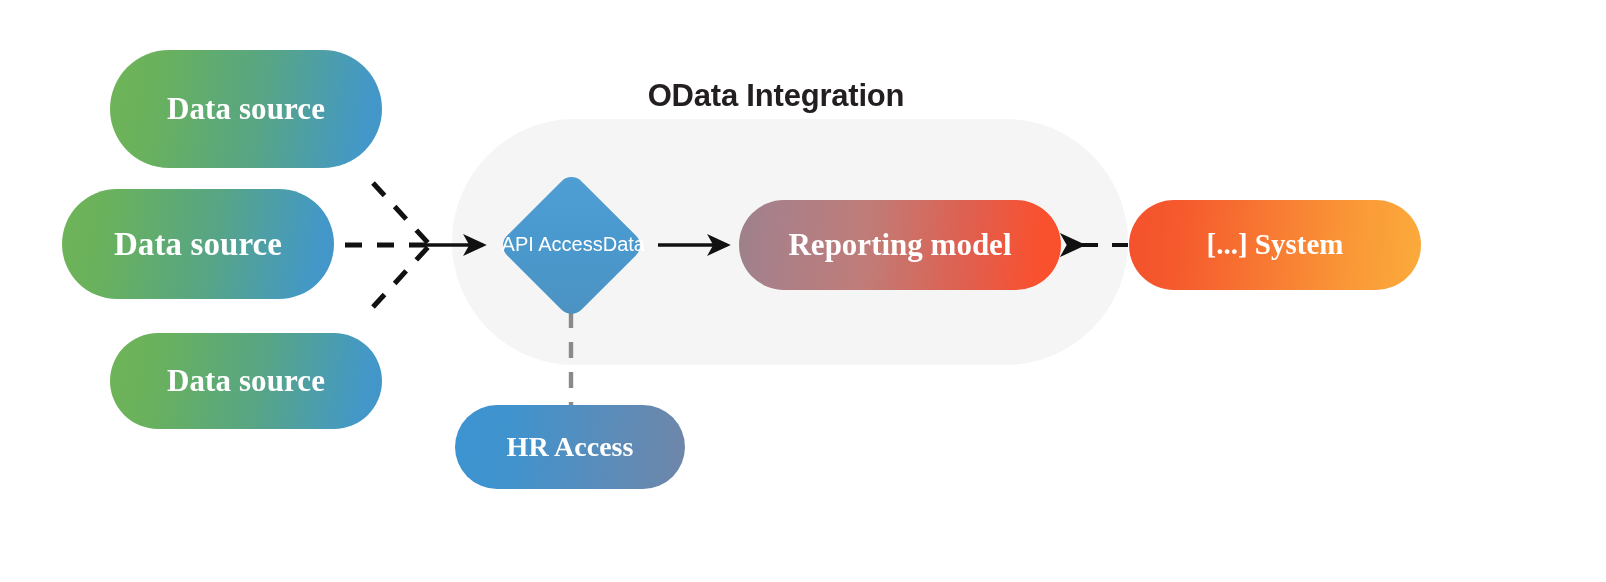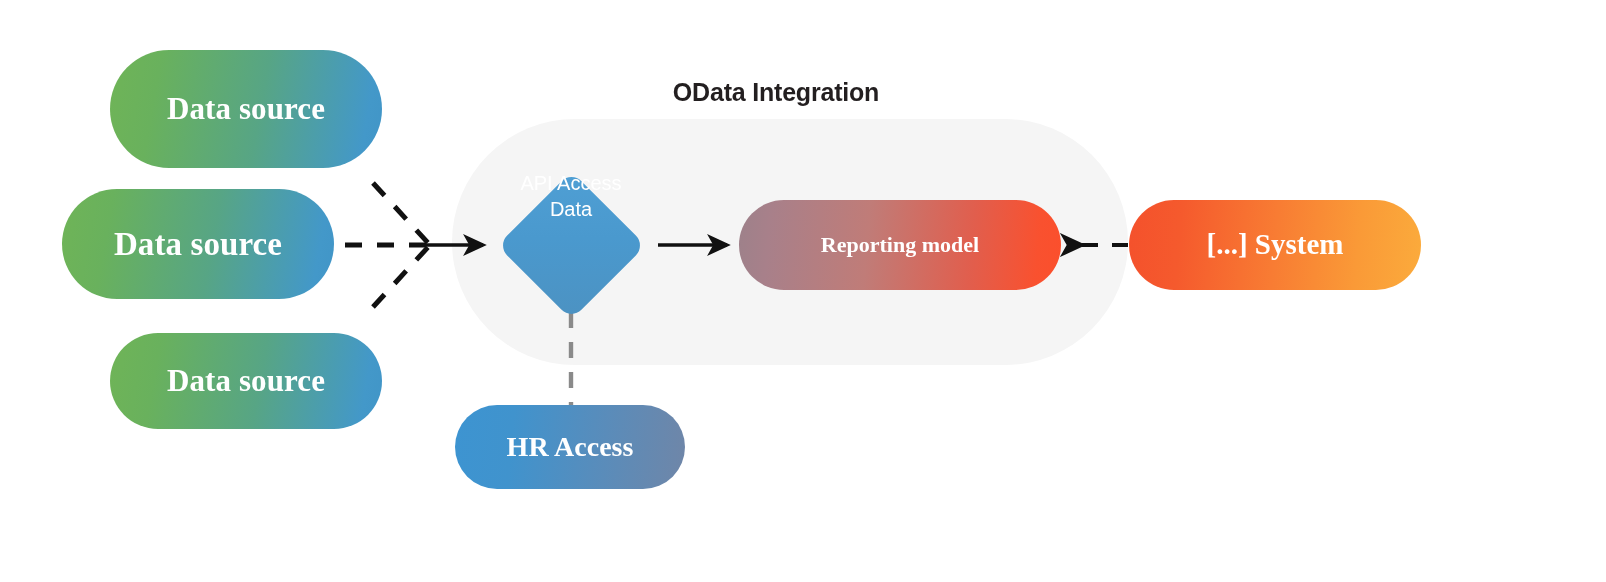--- a/index.html
+++ b/index.html
@@ -53,21 +53,21 @@
     height: 246px;
     background: #f5f5f5;
     border-radius: 123px;
   }
   #odata-title {
     position: absolute;
     left: 601px;
     top: 78px;
     width: 350px;
     text-align: center;
-    font-size: 25px;
+    font-size: 31px;
     font-weight: bold;
     color: #231f20;
     letter-spacing: -0.2px;
   }
 
   
   #diamond-wrap {
     position: absolute;
     left: 497px;
     top: 171px;
@@ -84,37 +84,37 @@
     margin-top: -52.5px;
     transform: rotate(45deg);
     border-radius: 14px;
     background: linear-gradient(135deg, #4f9fd4 0%, #4a99ce 45%, #4c92c2 100%);
   }
   #diamond-label {
     position: absolute;
     left: 0; top: 0;
     width: 100%; height: 100%;
     display: flex;
-    flex-direction: column;
+    flex-direction: row;
     align-items: center;
-    justify-content: flex-start;
+    justify-content: flex-end;
     color: #ffffff;
     font-size: 20px;
     line-height: 1.28;
     font-weight: normal;
     text-align: center;
   }
 
   
   #reporting-model {
     left: 739px;
     top: 200px;
     width: 322px;
     height: 90px;
-    font-size: 22px;
+    font-size: 31px;
     font-weight: bold;
     background: linear-gradient(95deg, #9d818a 0%, #a8808a 10%, #c07c78 40%, #e15e4d 72%, #f9512f 92%, #fb4f2c 100%);
   }
 
   
   #ext-system {
     left: 1129px;
     top: 200px;
     width: 292px;
     height: 90px;

